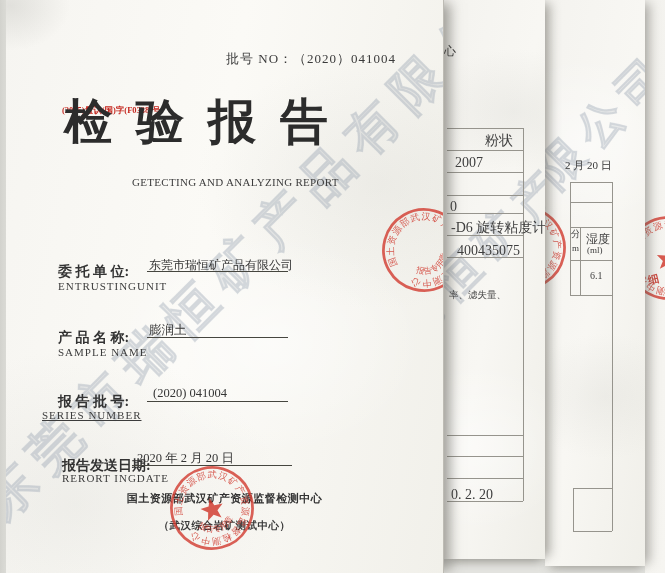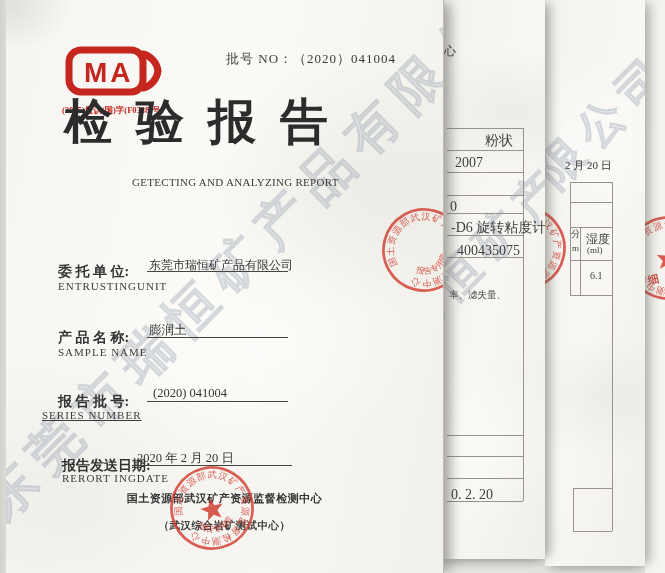--- a/index.html
+++ b/index.html
@@ -143,27 +143,20 @@
     <div class="tcell" style="left:7px;top:199px;">0</div>
     <div class="tcell" style="left:8px;top:219px;">-D6 旋转粘度计</div>
     <div class="tcell" style="left:14px;top:243px;">400435075</div>
     <div class="tcell" style="left:6px;top:289px;font-size:9.5px;">率、滤失量、</div>
     <div class="tcell" style="left:8px;top:487px;">0. 2. 20</div>
   </div>
 
   <div class="page page-main">
     <div class="wm wm-main">东莞市瑞恒矿产品有限公司</div>
 
-    <div class="abs" style="left:58px;top:45px;width:100px;height:54px;">
-      <svg viewBox="0 0 100 54">
-        <rect x="5" y="5" width="74" height="42" rx="12" fill="none" stroke="#c5271f" stroke-width="7"></rect>
-        <path d="M79,9 a20,20 0 0 1 15,17 a20,20 0 0 1 -15,17" fill="none" stroke="#c5271f" stroke-width="7" stroke-linecap="round"></path>
-        <text x="20" y="37" font-size="28" font-weight="bold" fill="#c5271f" letter-spacing="3" font-family="Liberation Sans, sans-serif">MA</text>
-      </svg>
-    </div>
     <div class="abs red" style="left:56px;top:105px;font-size:8.5px;font-weight:700;white-space:nowrap;">(2005)量认(国)字(F0338)号</div>
 
     <div class="abs batch" style="left:220px;top:50px;">批号 NO：（2020）041004</div>
 
     <div class="abs subtitle" style="left:126px;top:176px;">GETECTING AND ANALYZING REPORT</div>
     <div class="abs title" style="left:58px;top:90px;">检 验 报 告</div>
 
     <div>
       <div class="abs flabel" style="left:52px;top:255px;">委 托 单 位:</div>
       <div class="abs uline" style="left:141px;top:271px;width:141px;"></div>

